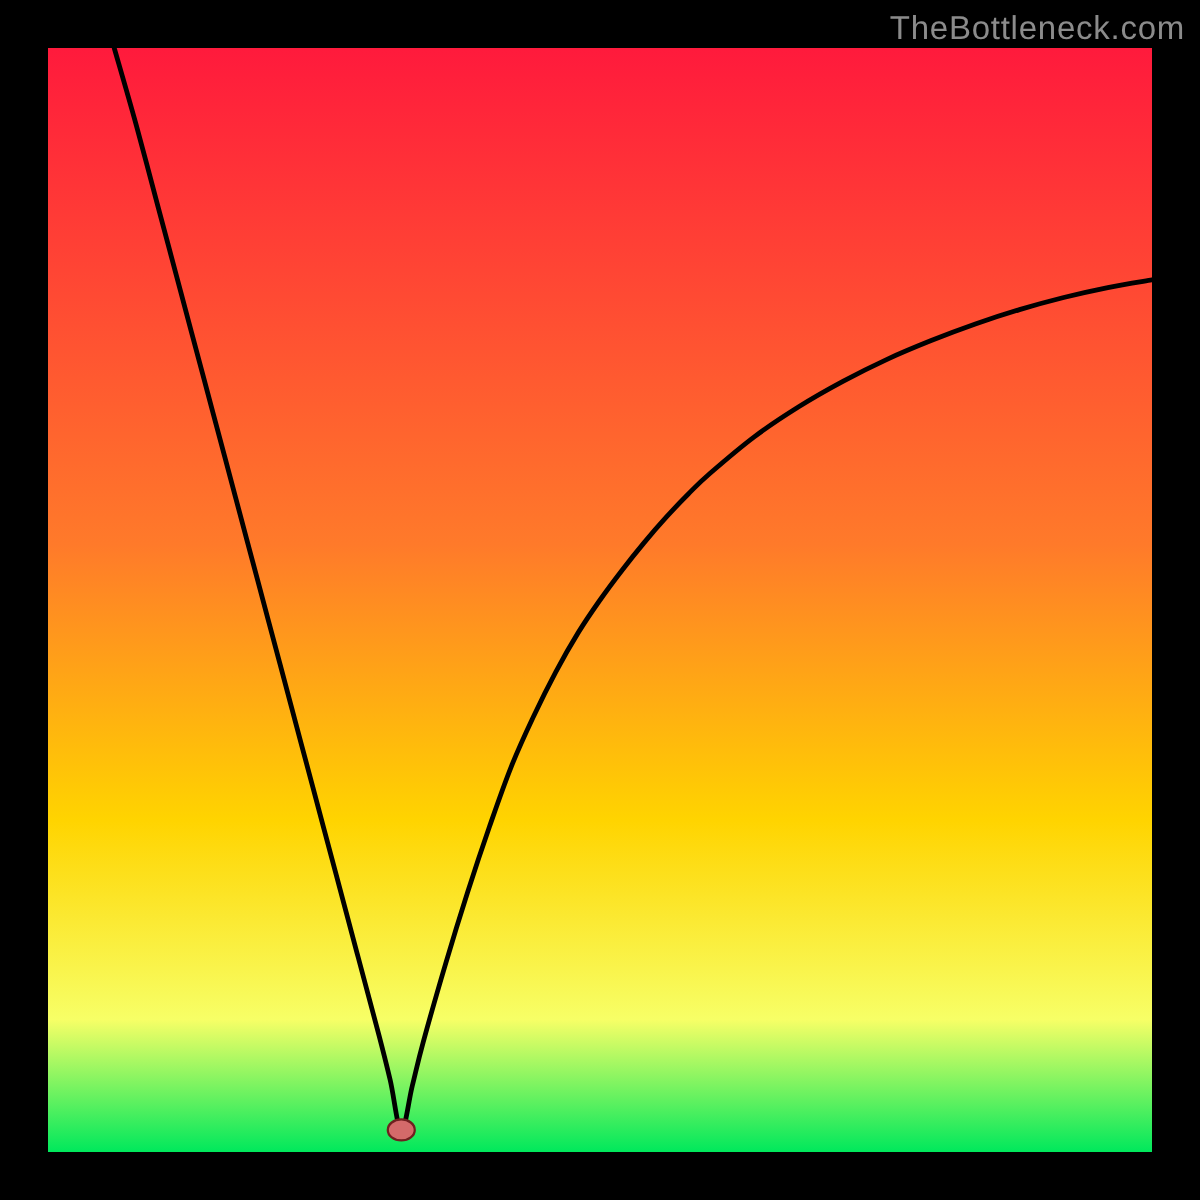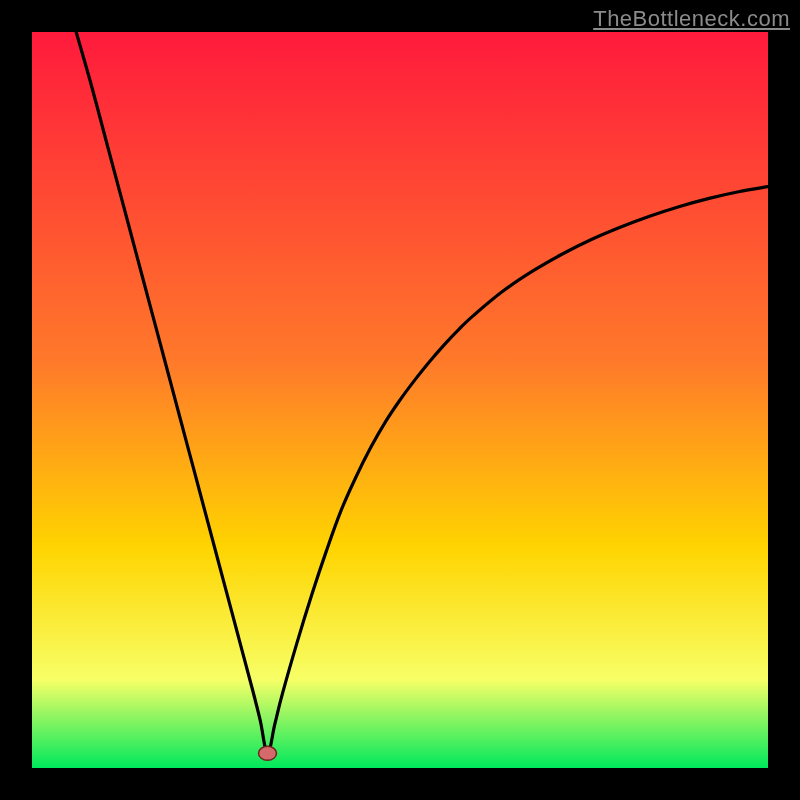--- a/index.html
+++ b/index.html
@@ -22,21 +22,20 @@
   .watermark {
     position: absolute;
     top: 6px;
     right: 10px;
     color: #8b8b8b;
     font-size: 22px;
     font-weight: 500;
     letter-spacing: 0.5px;
     z-index: 5;
     user-select: none;
-    text-decoration: underline;
   }
   svg { display: block; }
 </style>
 </head>
 <body>
 
 <div class="watermark">TheBottleneck.com</div>
 
 <div class="frame">
   <svg id="chart-svg" width="736" height="736" viewBox="0 0 736 736" preserveAspectRatio="none">

